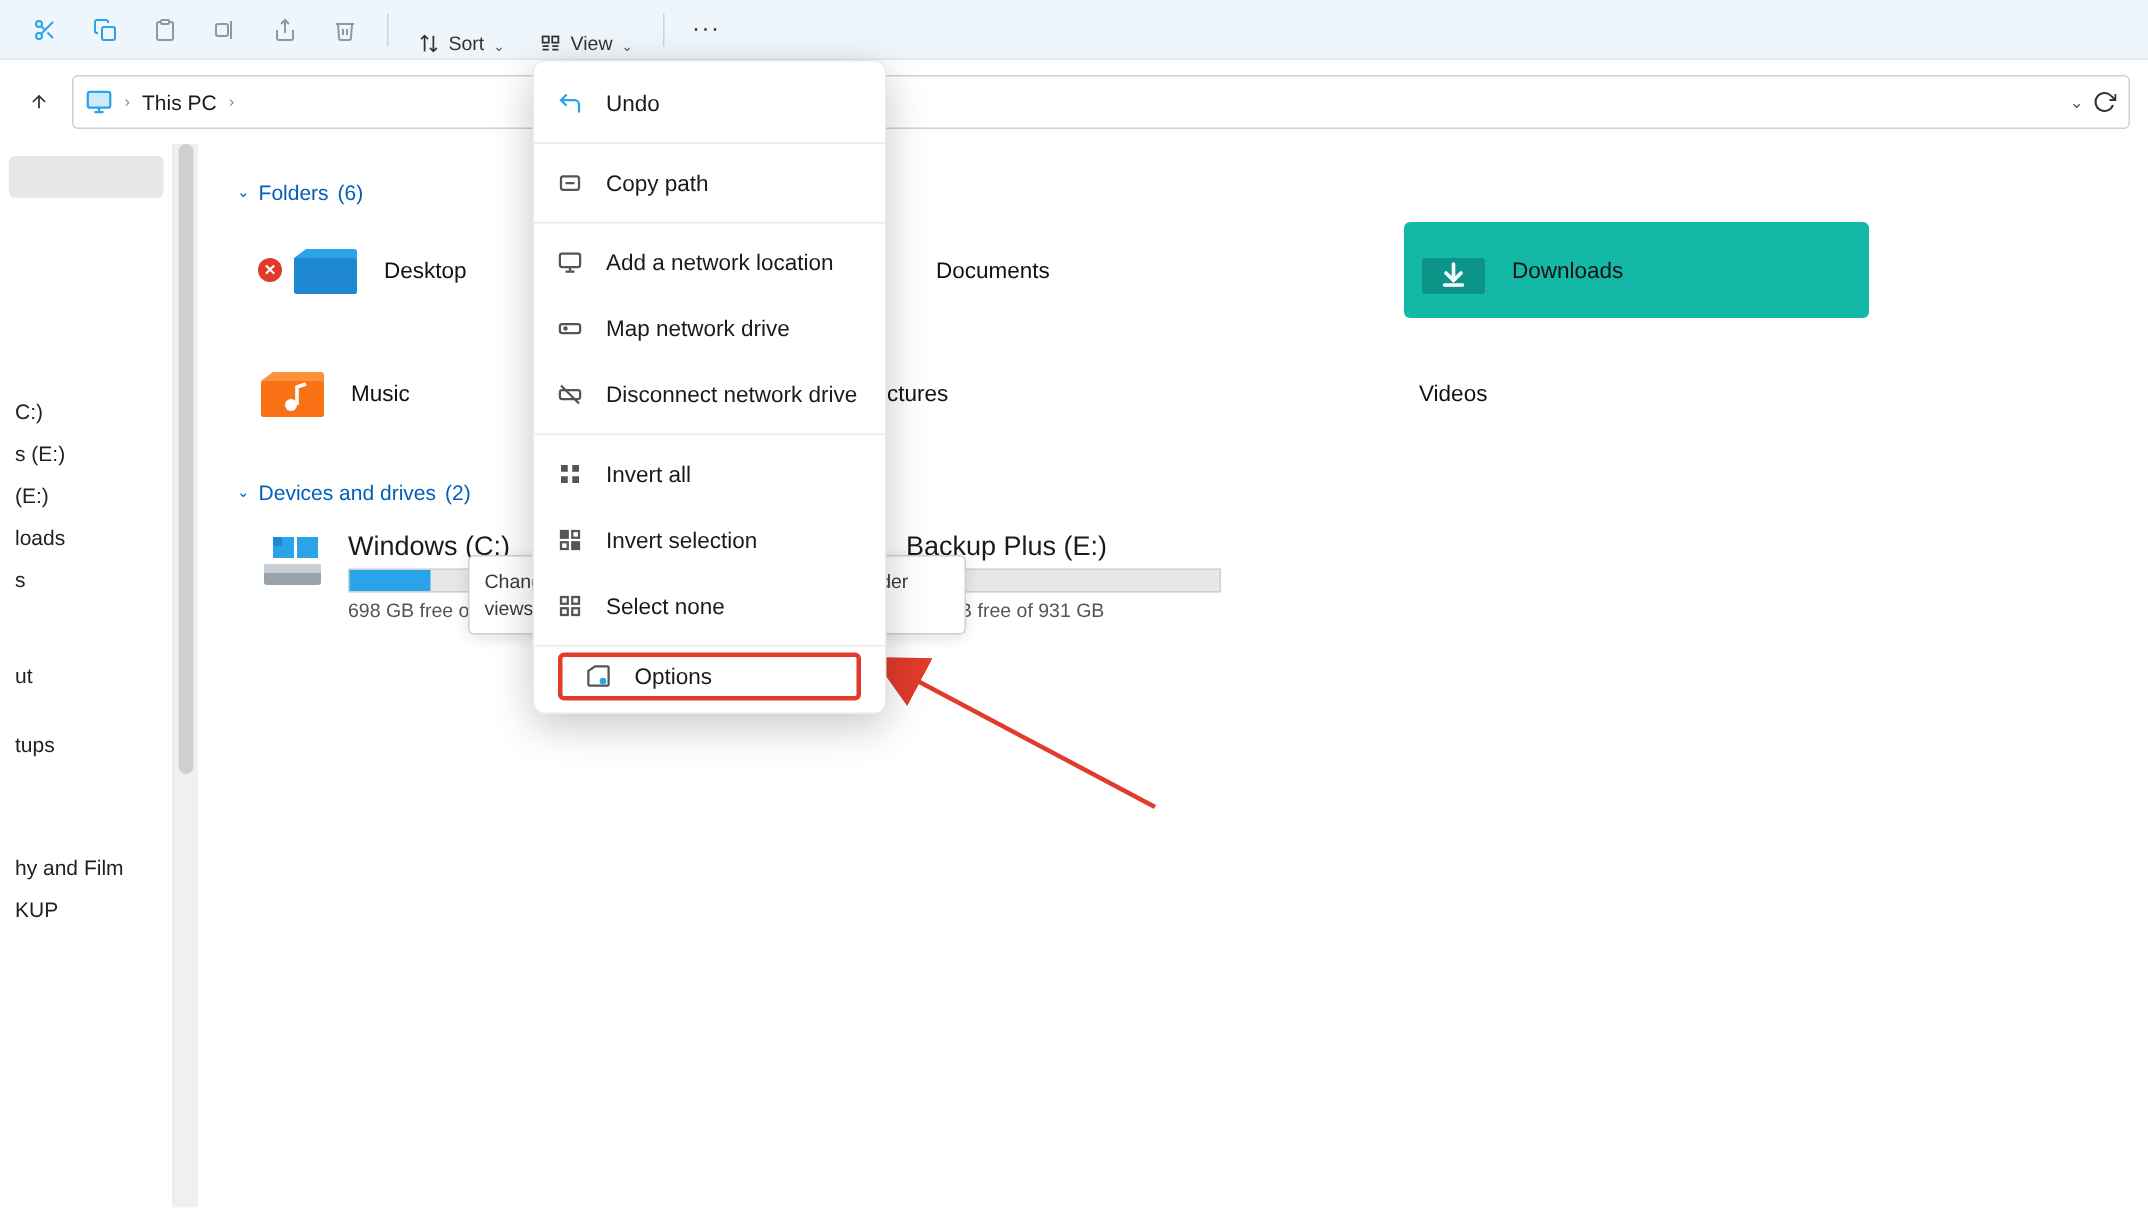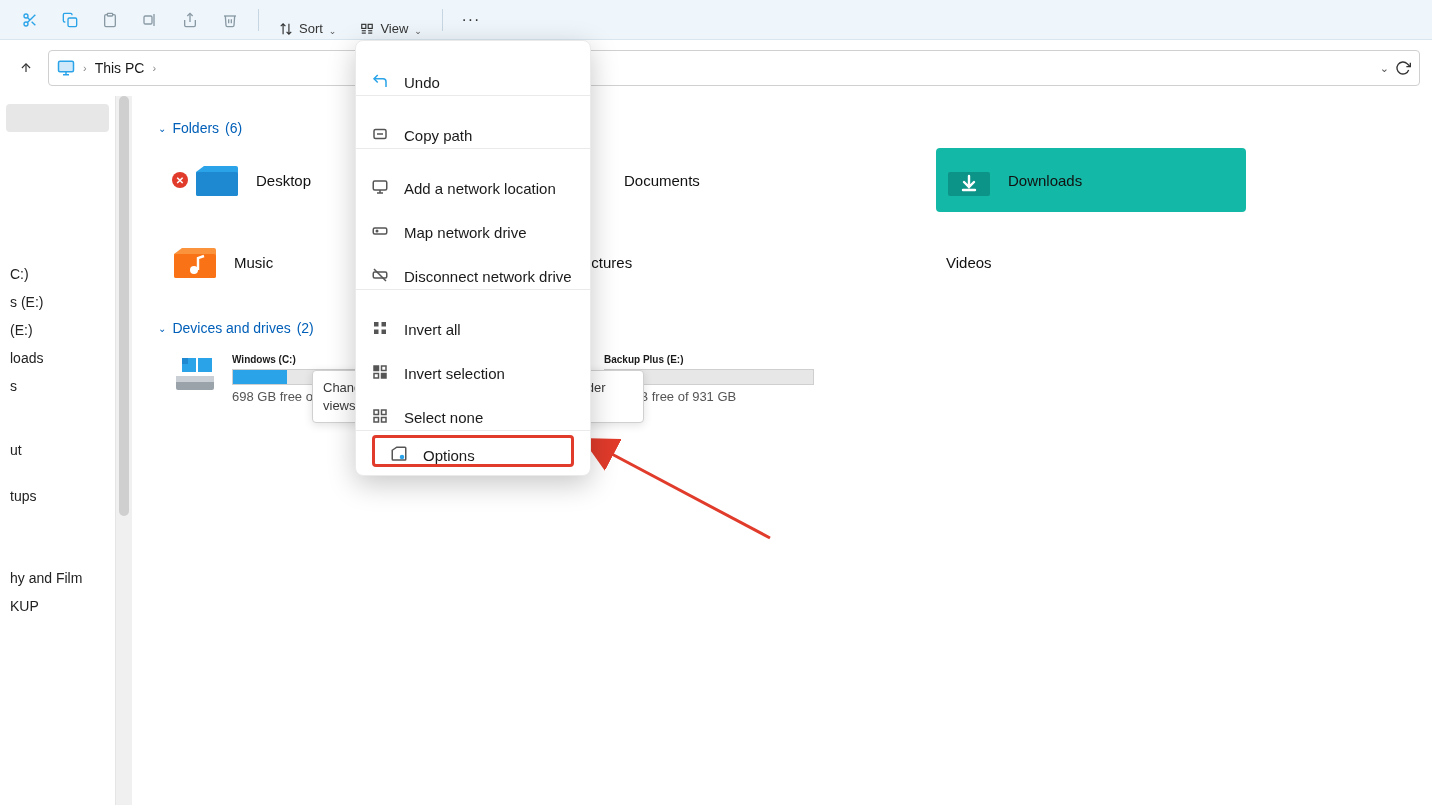--- a/index.html
+++ b/index.html
@@ -34,28 +34,28 @@
 .folder-item { width:310px; height:64px; display:flex; align-items:center; gap:16px; padding:6px 10px; border-radius:4px; }
 .folder-item.selected { background:#14b8a6; }
 .folder-icon { width:46px; height:38px; display:flex; align-items:center; justify-content:center; }
 .folder-label { font-size:15px; color:#111; }
 .warn { width:16px; height:16px; border-radius:50%; background:#e13b2b; display:flex; align-items:center; justify-content:center; margin-right:-10px; }
 .warn::after { content:"✕"; color:#fff; font-size:10px; font-weight:bold; }
 
 .drive-item { width:310px; display:flex; gap:14px; padding:6px 10px; }
 .drive-icon { width:46px; height:40px; display:flex; align-items:flex-end; justify-content:center; }
 .drive-info { display:flex; flex-direction:column; gap:4px; flex:1; }
-.drive-name { font-size:10px;font-weight:bold; }
+.drive-name { font-size:18px; }
 .drive-bar { width:210px; height:16px; background:#e7e7e7; border:1px solid #cfcfcf; position:relative; }
 .drive-fill { position:absolute; left:0; top:0; bottom:0; background:#2aa3e8; }
 .drive-free { font-size:13px; color:#555; }
 
 
 .ctx-menu { position:absolute; left:355px; top:40px; width:236px; background:#fff; border-radius:8px; box-shadow:0 8px 28px rgba(0,0,0,.22); border:1px solid #eaeaea; padding:6px 0; z-index:50; }
-.ctx-item { height:44px; display:flex; align-items:flex-end; gap:14px; padding:0 14px; font-size:15px; color:#1a1a1a; }
+.ctx-item { height:44px; display:flex; align-items:center; gap:14px; padding:0 14px; font-size:15px; color:#1a1a1a; }
 .ctx-sep { height:1px; background:#eaeaea; margin:4px 0; }
 .ctx-item.highlight { border:3px solid #e13b2b; border-radius:4px; margin:2px 16px; height:32px; }
 .ctx-icon { width:20px; height:20px; display:flex; align-items:center; justify-content:center; color:#555; }
 
 
 .tooltip { position:absolute; left:312px; top:370px; width:332px; background:#fff; border:1px solid #d0d0d0; border-radius:4px; padding:8px 10px; font-size:13px; color:#3a3a3a; box-shadow:0 2px 10px rgba(0,0,0,.12); z-index:49; line-height:1.35; }
 
 
 .arrow-svg { position:absolute; left:590px; top:438px; z-index:48; }
 

